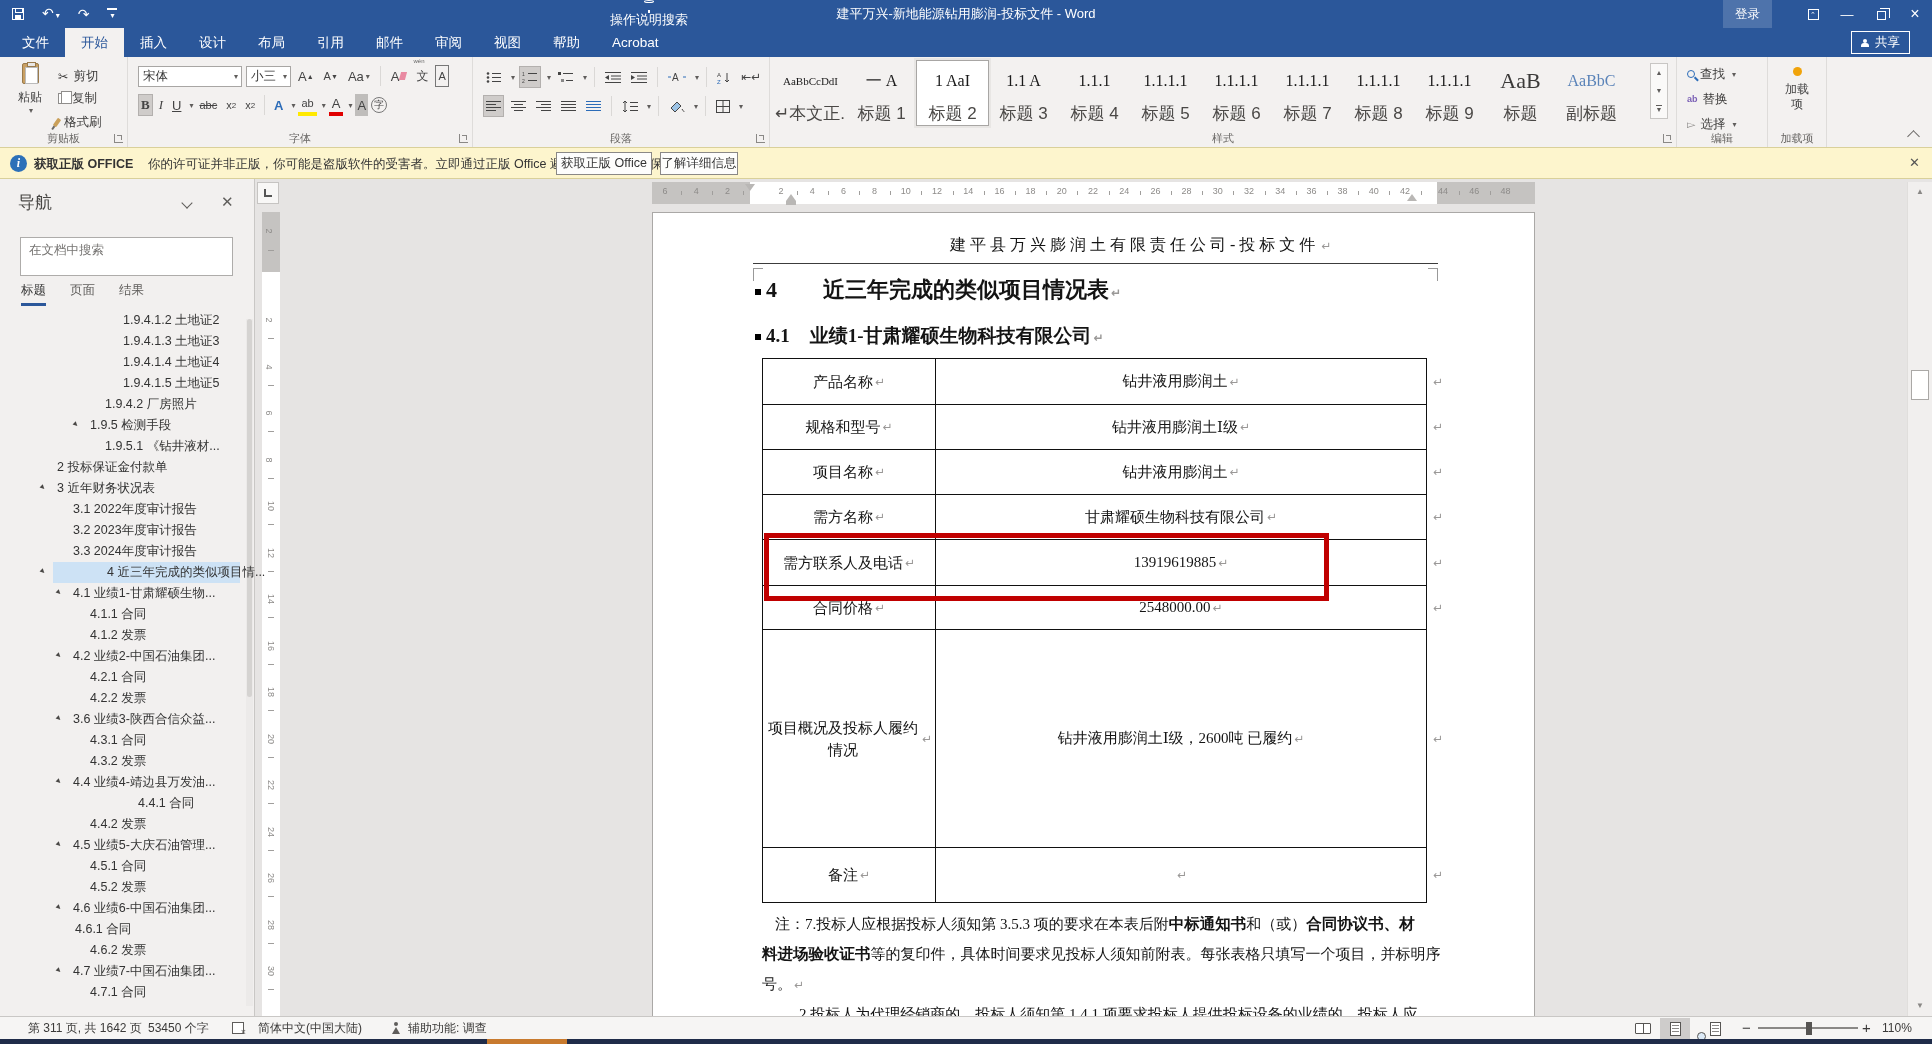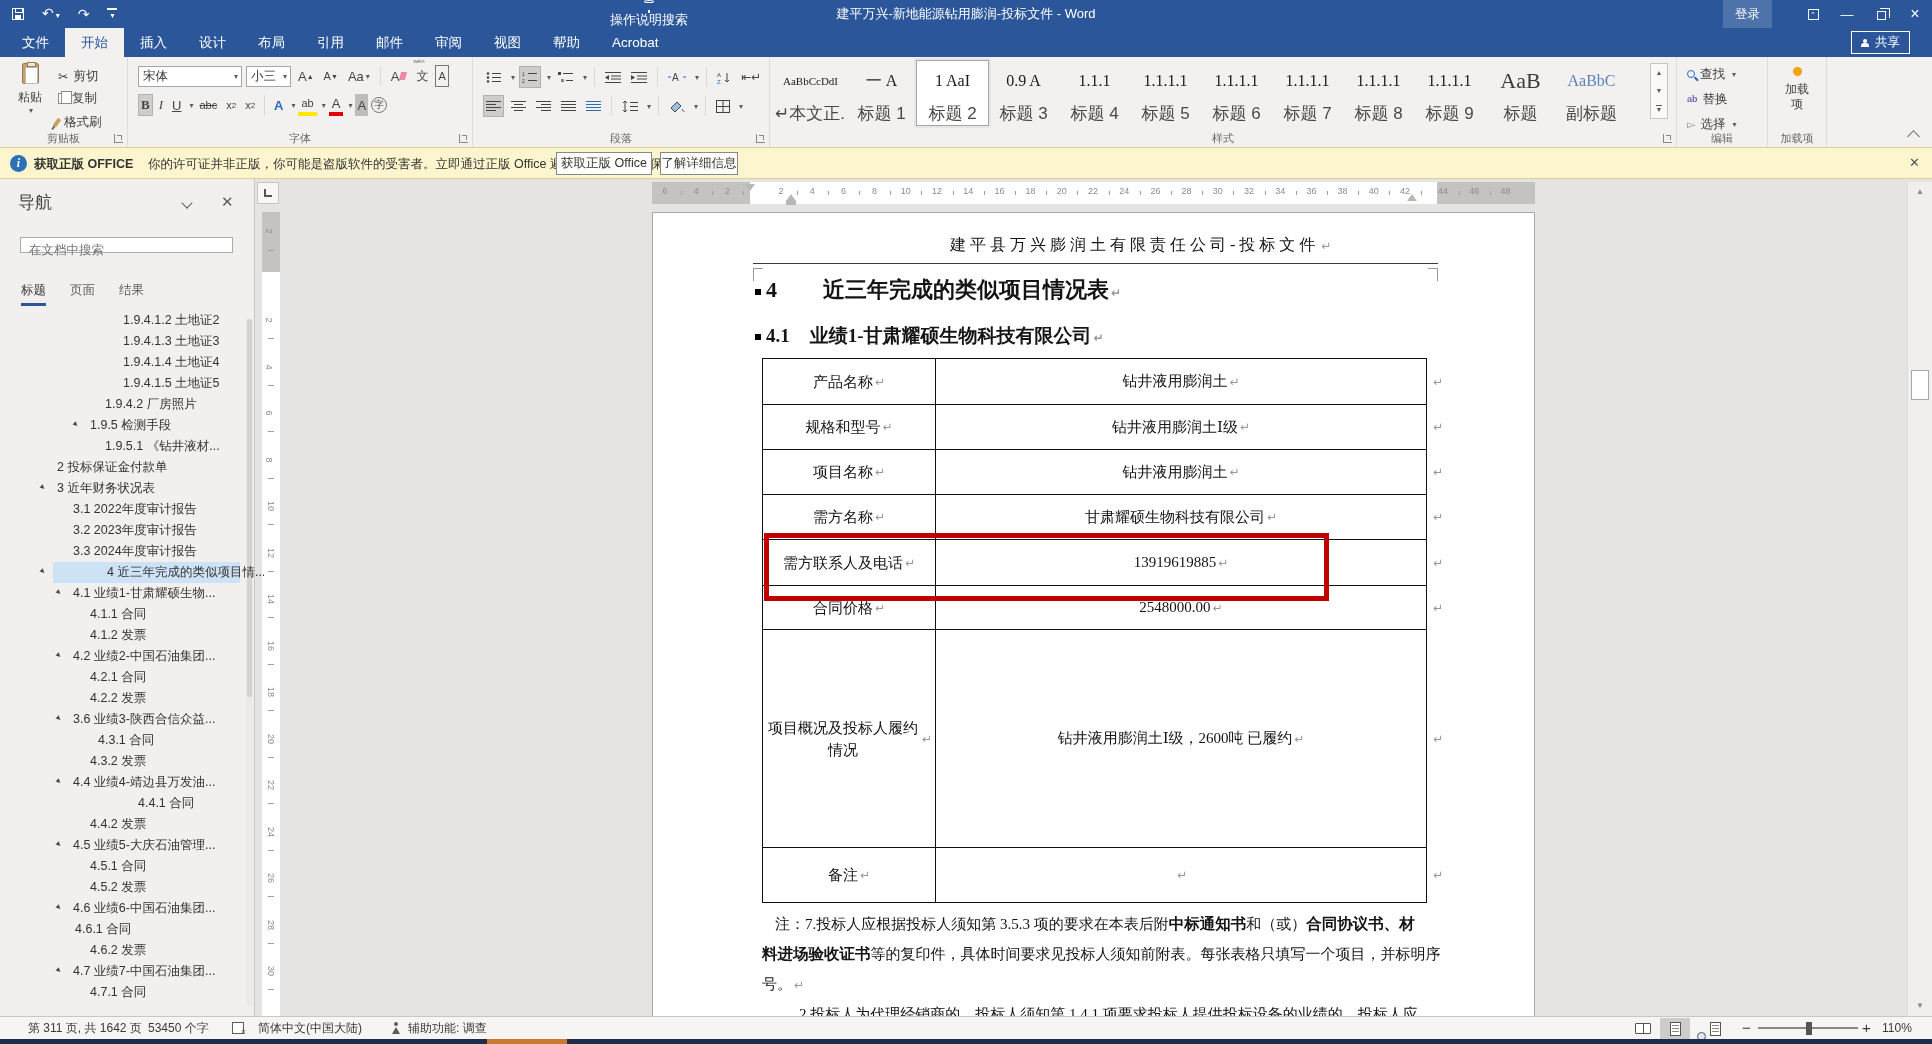--- a/index.html
+++ b/index.html
@@ -96,21 +96,21 @@
   .msg-title { position:absolute; left:34px; top:8px; font-weight:bold; }
   .msg-text { position:absolute; left:148px; top:8px; }
   .mbtn { position:absolute; top:4px; height:23px; background:#fdfdfc; border:1px solid #8a8886; font-size:12.5px; text-align:center; line-height:21px; }
   .msg-close { position:absolute; right:12px; top:7px; font-size:13px; color:#555; }
 
   
   .nav { position:absolute; left:0; top:179px; width:255px; bottom:28px; background:#f2f0ef; border-right:1px solid #c9c7c5; }
   .nav-title { position:absolute; left:18px; top:12px; font-size:17px; color:#4a4846; }
   .nav-chev { position:absolute; left:183px; top:20px; width:8px; height:8px; border-left:1.5px solid #5f5d5b; border-bottom:1.5px solid #5f5d5b; transform:rotate(-45deg); }
   .nav-close { position:absolute; left:221px; top:14px; font-size:15px; color:#5f5d5b; }
-  .nav-search { position:absolute; left:20px; top:58px; width:213px; height:16px; background:#fff; border:1px solid #aeacaa; font-size:12.5px; color:#767472; line-height:25px; padding-left:8px; }
+  .nav-search { position:absolute; left:20px; top:58px; width:213px; height:39px; background:#fff; border:1px solid #aeacaa; font-size:12.5px; color:#767472; line-height:25px; padding-left:8px; }
   .ntab { position:absolute; top:103px; font-size:12.5px; color:#5f5d5b; }
   .ntab.act { color:#333; border-bottom:3px solid #2b579a; padding-bottom:4px; }
   .nlist { position:absolute; left:0; top:131px; right:0; }
   .nitem { position:relative; height:21px; }
   .nbg { position:absolute; top:0; bottom:0; right:14px; background:#cde2f5; }
   .narw { position:absolute; top:4px; font-size:9px; color:#4a4846; transform:rotate(45deg); z-index:1; }
   .ntxt { position:absolute; top:0; line-height:21px; font-size:12.5px; color:#333; white-space:nowrap; z-index:1; }
   .nav-sb { position:absolute; right:1px; top:140px; bottom:10px; width:7px; background:#eceae9; }
   .nav-sb-th { position:absolute; left:1px; top:0; width:5px; height:55%; background:#d5d3d1; border-radius:3px; }
 
@@ -411,21 +411,21 @@
           </div>
           <div class="sgi">
             <div class="spv">一 A</div>
             <div class="slb">标题 1</div>
           </div>
           <div class="sgi sel">
             <div class="spv">1 AaI</div>
             <div class="slb">标题 2</div>
           </div>
           <div class="sgi">
-            <div class="spv">0.9 A</div>
+            <div class="spv">1.1 A</div>
             <div class="slb">标题 3</div>
           </div>
           <div class="sgi">
             <div class="spv">1.1.1</div>
             <div class="slb">标题 4</div>
           </div>
           <div class="sgi">
             <div class="spv">1.1.1.1</div>
             <div class="slb">标题 5</div>
           </div>
@@ -573,21 +573,21 @@
           <span class="ntxt" style="left: 90px;">4.2.1 合同</span>
         </div>
         <div class="nitem">
           <span class="ntxt" style="left: 90px;">4.2.2 发票</span>
         </div>
         <div class="nitem">
           <span class="narw" style="left: 57px;">▸</span>
           <span class="ntxt" style="left: 73px;">3.6 业绩3-陕西合信众益...</span>
         </div>
         <div class="nitem">
-          <span class="ntxt" style="left: 98px;">4.3.1 合同</span>
+          <span class="ntxt" style="left: 90px;">4.3.1 合同</span>
         </div>
         <div class="nitem">
           <span class="ntxt" style="left: 90px;">4.3.2 发票</span>
         </div>
         <div class="nitem">
           <span class="narw" style="left: 57px;">▸</span>
           <span class="ntxt" style="left: 73px;">4.4 业绩4-靖边县万发油...</span>
         </div>
         <div class="nitem">
           <span class="ntxt" style="left: 90px; margin-left: 48px;">4.4.1 合同</span>

